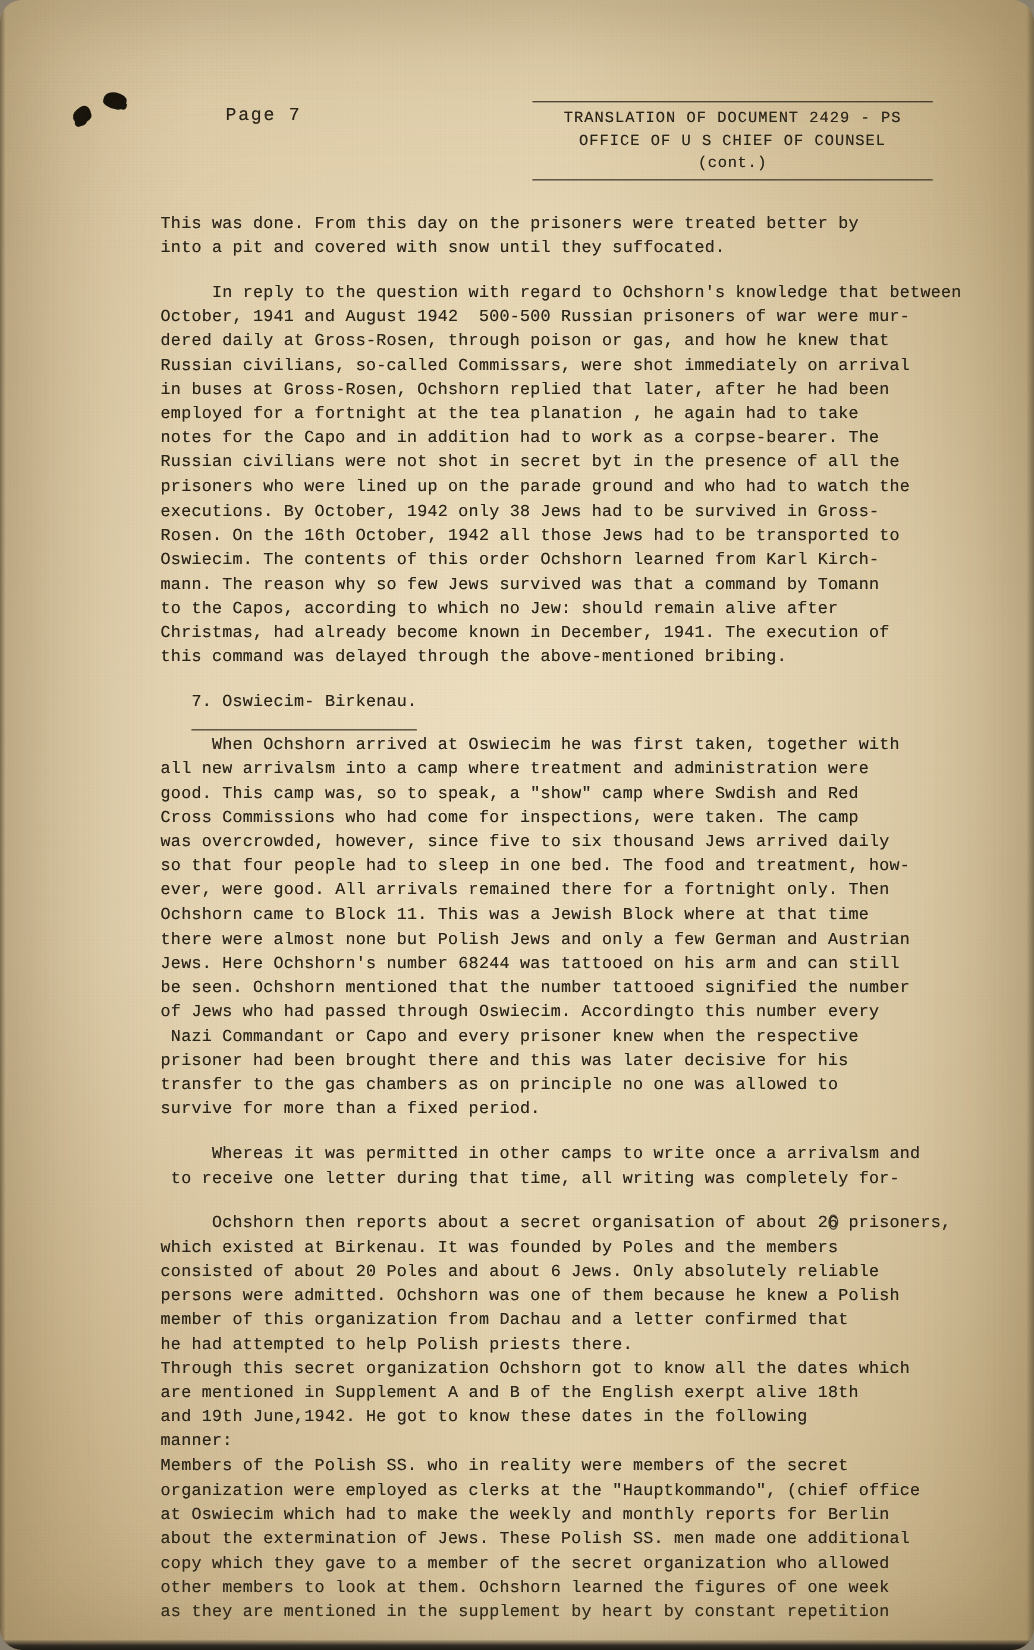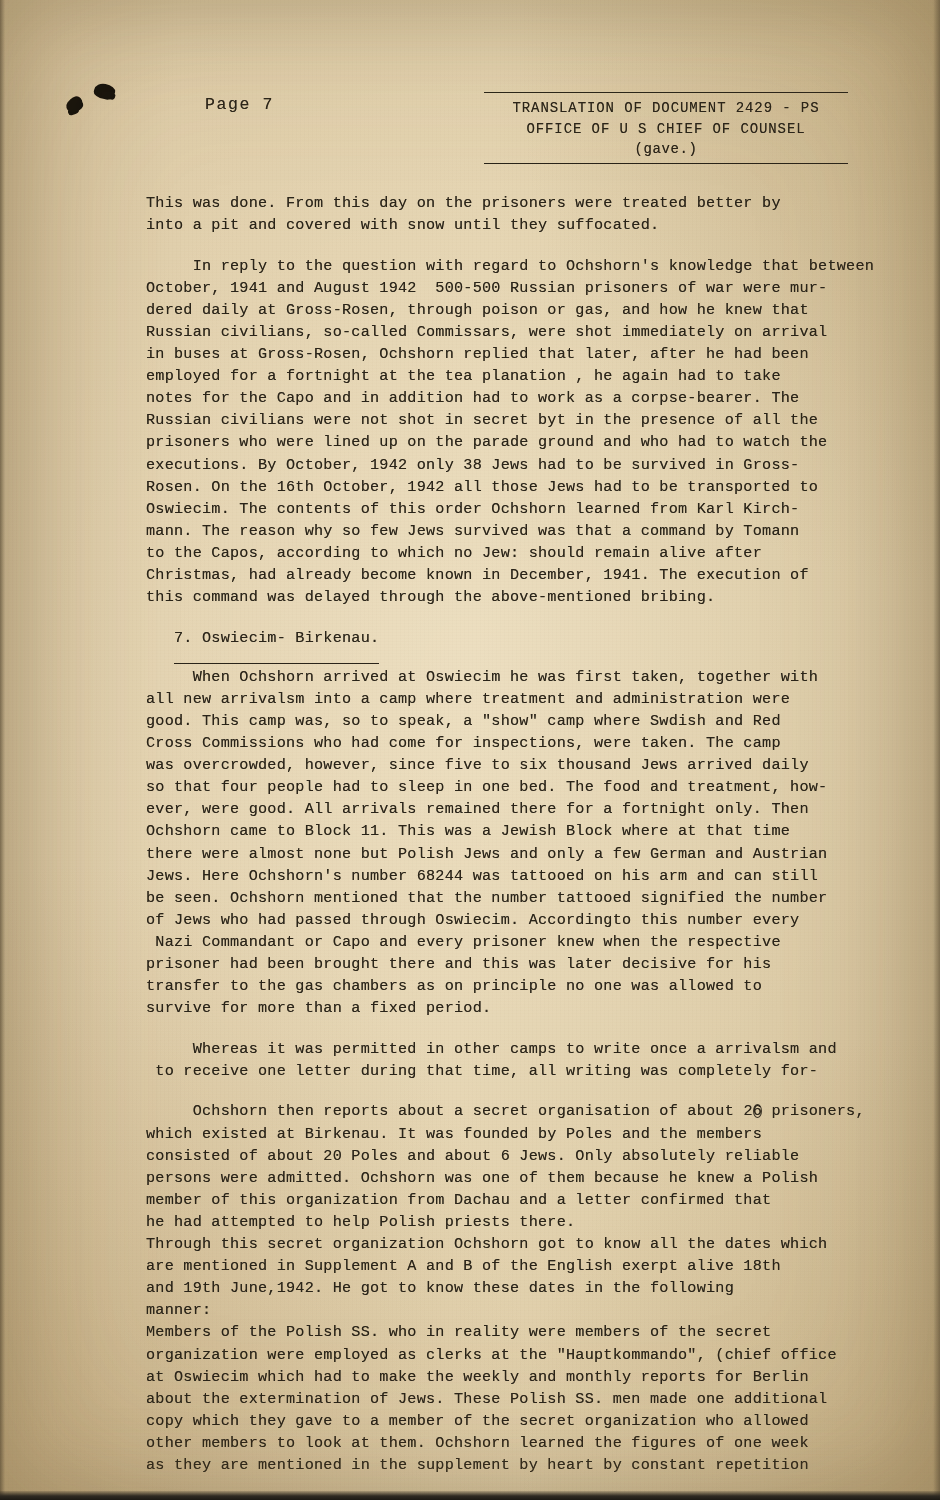--- a/index.html
+++ b/index.html
@@ -17,20 +17,21 @@
     width: 940px;
     height: 1500px;
     overflow: hidden;
     background-color: #d9c6a0;
     background-image:
       radial-gradient(ellipse 120% 90% at 50% 45%, rgba(255,248,228,0.40) 0%, rgba(255,248,228,0.10) 45%, rgba(120,96,56,0.00) 70%),
       radial-gradient(ellipse 70% 55% at 8% 96%, rgba(150,120,70,0.30) 0%, rgba(150,120,70,0.0) 70%),
       radial-gradient(ellipse 60% 50% at 97% 4%, rgba(150,122,72,0.26) 0%, rgba(150,122,72,0.0) 70%),
       radial-gradient(ellipse 60% 40% at 97% 97%, rgba(150,122,72,0.22) 0%, rgba(150,122,72,0.0) 70%),
       linear-gradient(92deg, #cdb891 0%, #ddcaa5 18%, #e0cea9 50%, #d7c49d 82%, #c9b48c 100%);
+    border-radius: 20px;
   }
 
   
   #grain {
     position: absolute;
     inset: 0;
     pointer-events: none;
     opacity: .30;
     background-image:
       repeating-linear-gradient(0deg, rgba(120,98,60,0.05) 0 1px, rgba(255,255,255,0.0) 1px 3px),
@@ -165,21 +166,21 @@
 
   <div id="ink-blot-a"></div>
   <div id="ink-blot-b"></div>
 
   <div id="page-label" class="tw">Page 7</div>
 
   <div id="doc-header">
     <div class="rule top"></div>
     <div class="tw hline">TRANSLATION OF DOCUMENT 2429 - PS</div>
     <div class="tw hline">OFFICE OF U S CHIEF OF COUNSEL</div>
-    <div class="tw hline cont">(gave.)</div>
+    <div class="tw hline cont">(cont.)</div>
     <div class="rule bottom"></div>
   </div>
 
   <div id="body-text">
 
     <p class="tw para"><span class="line">This was done. From this day on the prisoners were treated better by</span><span class="line">into a pit and covered with snow until they suffocated.</span></p>
     <p class="tw para"><span class="line">     In reply to the question with regard to Ochshorn's knowledge that between</span><span class="line">October, 1941 and August 1942  500-500 Russian prisoners of war were mur-</span><span class="line">dered daily at Gross-Rosen, through poison or gas, and how he knew that</span><span class="line">Russian civilians, so-called Commissars, were shot immediately on arrival</span><span class="line">in buses at Gross-Rosen, Ochshorn replied that later, after he had been</span><span class="line">employed for a fortnight at the tea planation , he again had to take</span><span class="line">notes for the Capo and in addition had to work as a corpse-bearer. The</span><span class="line">Russian civilians were not shot in secret byt in the presence of all the</span><span class="line">prisoners who were lined up on the parade ground and who had to watch the</span><span class="line">executions. By October, 1942 only 38 Jews had to be survived in Gross-</span><span class="line">Rosen. On the 16th October, 1942 all those Jews had to be transported to</span><span class="line">Oswiecim. The contents of this order Ochshorn learned from Karl Kirch-</span><span class="line">mann. The reason why so few Jews survived was that a command by Tomann</span><span class="line">to the Capos, according to which no Jew: should remain alive after</span><span class="line">Christmas, had already become known in December, 1941. The execution of</span><span class="line">this command was delayed through the above-mentioned bribing.</span></p>
 
     <p class="tw section-head"><span>7. Oswiecim- Birkenau.</span></p>
 

